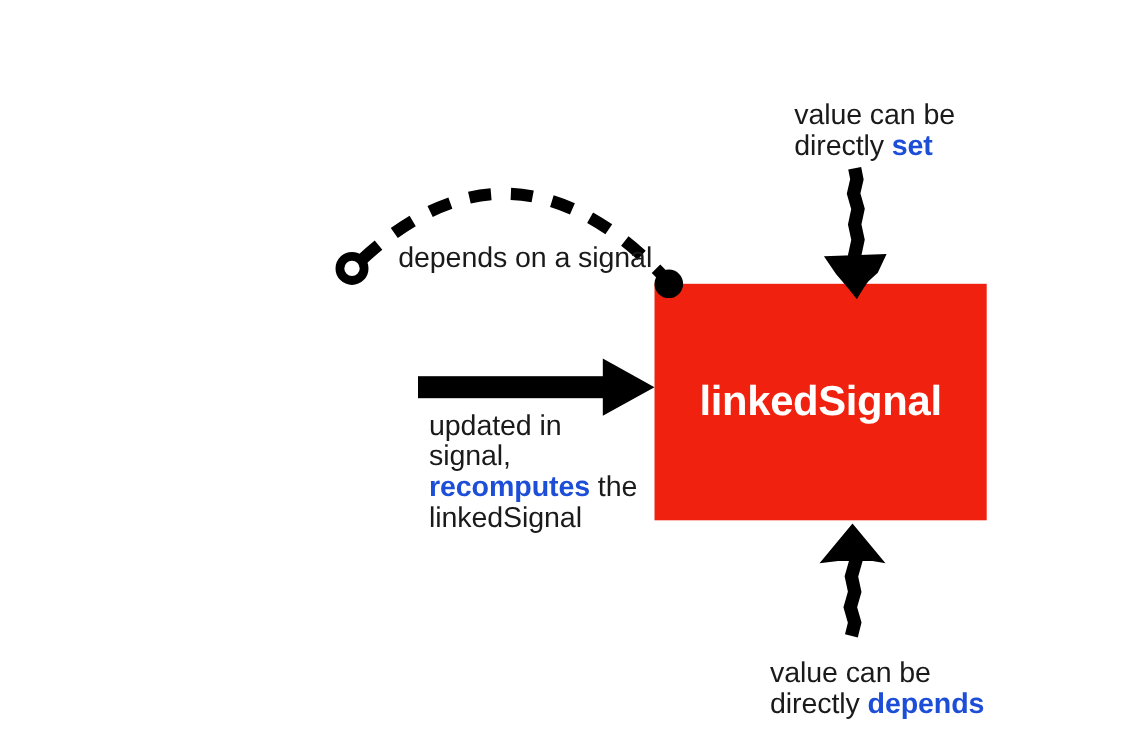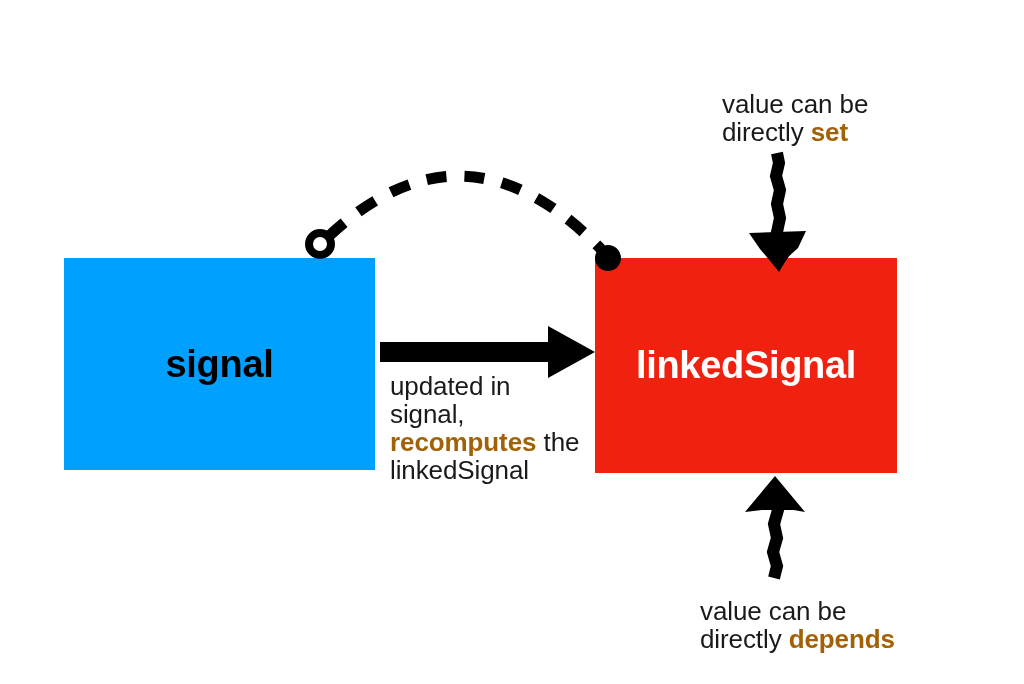--- a/index.html
+++ b/index.html
@@ -60,21 +60,21 @@
 
   
   .annotation {
     position: absolute;
     font-size: 26px;
     line-height: 28px;
     color: #1a1a1a;
     letter-spacing: -0.1px;
   }
   .annotation .hl {
-    color: #a16207;
+    color: #1d4ed8;
     font-weight: bold;
     margin-top: 24px;
   }
 
   #label-depends {
     left: 362px;
     top: 220px;
     width: 230px;
     white-space: nowrap;
   }
@@ -104,23 +104,20 @@
     width: 1024px;
     height: 684px;
     pointer-events: none;
   }
 </style>
 </head>
 <body>
 
 <div id="canvas">
 
-  <div class="node-box" id="signal-node">
-    <span class="node-label">signal</span>
-  </div>
 
   <div class="node-box" id="linkedsignal-node">
     <span class="node-label">linkedSignal</span>
   </div>
 
   <svg id="vector-layer" viewBox="0 0 1024 684">
 
     <path d="M 329 236 Q 465 110 601 249" fill="none" stroke="#000000" stroke-width="11" stroke-linecap="butt" stroke-dasharray="20 18"></path>
 
     <circle cx="320" cy="244" r="11" fill="#ffffff" stroke="#000000" stroke-width="8"></circle>
@@ -140,20 +137,23 @@
     </g>
 
     <g>
       <path d="M 774 578 L 777 566 L 773 552 L 777 538 L 774 524
                L 778 510 L 775 498 L 777 490" fill="none" stroke="#000000" stroke-width="12" stroke-linecap="butt" stroke-linejoin="miter"></path>
       <polygon points="745,512 775,476 805,512 788,509 762,510" fill="#000000"></polygon>
       <polygon points="748,510 775,478 802,510" fill="#000000"></polygon>
     </g>
   </svg>
 
+  <div class="annotation" id="label-depends">
+    <span>depends on a signal</span>
+  </div>
 
   <div class="annotation" id="label-update">
     <span>updated in signal,</span><br>
     <span class="hl">recomputes</span><span> the</span><br>
     <span>linkedSignal</span>
   </div>
 
   <div class="annotation" id="label-set">
     <span>value can be</span><br>
     <span>directly </span><span class="hl">set</span>

